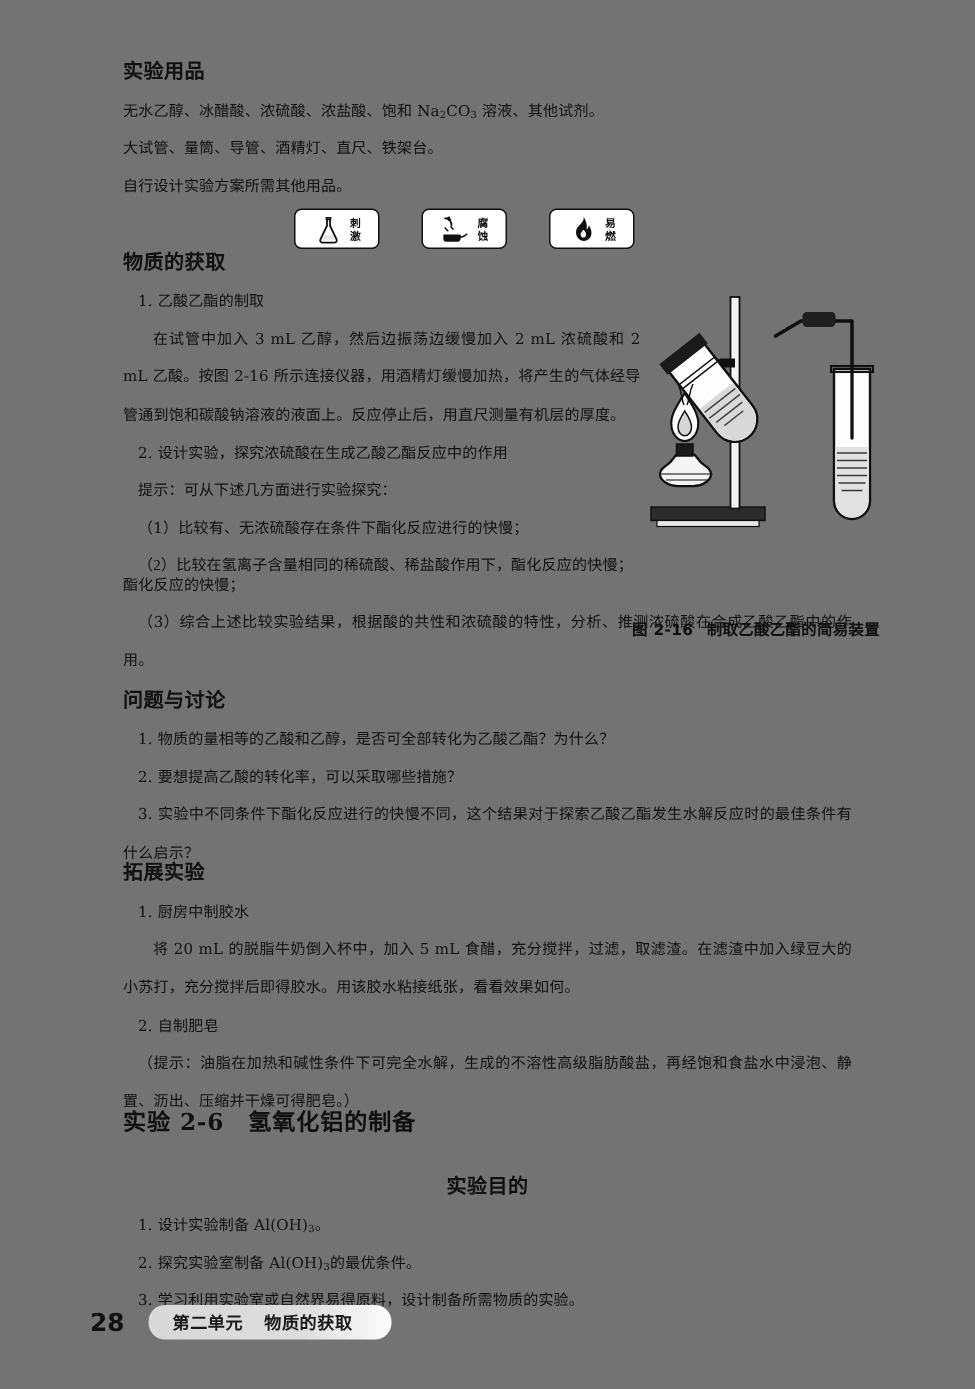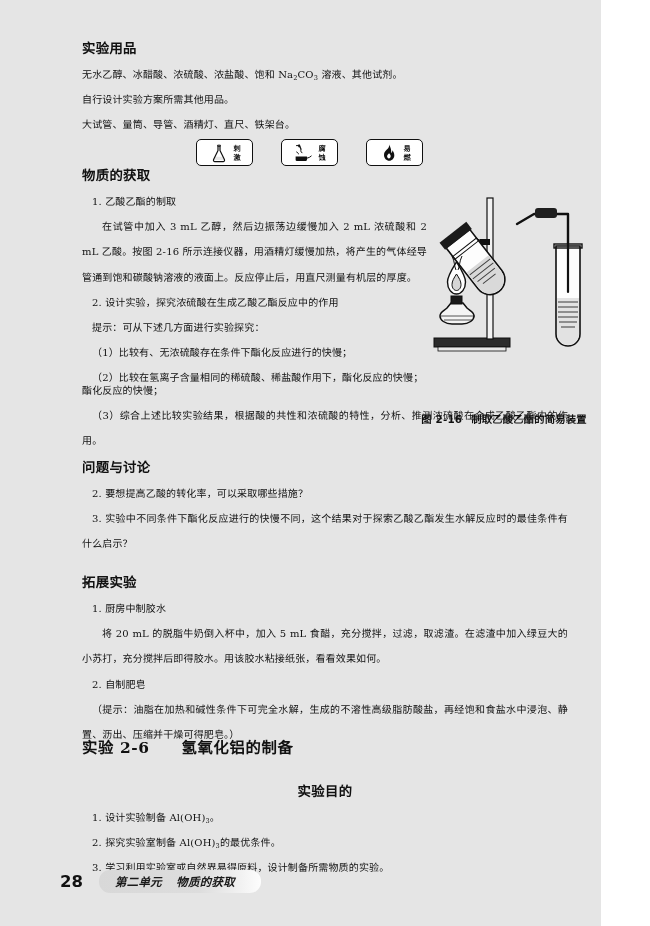--- a/index.html
+++ b/index.html
@@ -13,23 +13,23 @@
     height: 926px;
     position: relative;
     font-family: "DejaVu Serif", "Liberation Serif", serif;
     color: #111111;
     overflow: hidden;
   }
 
   .page {
     position: absolute;
     inset: 0;
-    width: 601px;
+    width: 650px;
     height: 926px;
-    background: #e5e5e5;
+    background: #737373;
   }
 
   
   .content {
     position: absolute;
     left: 82px;
     top: 36px;
     width: 486px;
   }
 
@@ -52,21 +52,21 @@
   .indent { text-indent: 2em; }
 
   .sec-title {
     font-weight: bold;
     font-size: 15.4px;
     line-height: 30px;
     letter-spacing: 0.6px;
     margin: 0;
   }
   .sec-title .num { margin-right: 2px; }
-  .sec-title .name { margin-left: 30px; }
+  .sec-title .name { margin-left: 14px; }
 
   sub {
     font-size: 0.66em;
     vertical-align: -0.25em;
     line-height: 0;
   }
 
   
   .hazard-row {
     position: absolute;
@@ -153,34 +153,33 @@
   }
   .footer .band {
     background: linear-gradient(90deg, #d8d8d8 0%, #dddddd 62%, #f2f2f2 88%, #fdfdfd 100%);
     border-radius: 11px;
     padding: 3px 26px 4px 16px;
     font-family: "DejaVu Sans", "Liberation Sans", sans-serif;
     font-weight: bold;
     font-size: 11.4px;
     color: #1a1a1a;
     letter-spacing: 0.4px;
-    font-style: italic;
   }
   .footer .band .unit { margin-right: 14px; }
 </style>
 </head>
 <body>
 
 <div class="page">
 
   <div class="content" style="top:36px;">
     <div class="h-bold">实验用品</div>
     <p class="para"><span>无水乙醇、冰醋酸、浓硫酸、浓盐酸、饱和 Na</span><sub>2</sub><span>CO</span><sub>3</sub><span> 溶液、其他试剂。</span></p>
+    <p class="para">大试管、量筒、导管、酒精灯、直尺、铁架台。</p>
     <p class="para">自行设计实验方案所需其他用品。</p>
-    <p class="para">大试管、量筒、导管、酒精灯、直尺、铁架台。</p>
   </div>
 
   <div class="hazard-row">
 
     <div class="hazard">
       <span class="glyph">
         <svg width="20" height="20" viewBox="0 0 20 20">
           <path d="M8.6 2.2h2.8v1.1H8.6z" fill="none" stroke="#101010" stroke-width="1"></path>
           <path d="M9 3.3v4.2L4.6 16.6c-.5 1 .2 2.1 1.3 2.1h8.2c1.1 0 1.8-1.1 1.3-2.1L11 7.5V3.3" fill="none" stroke="#101010" stroke-width="1.2" stroke-linejoin="round"></path>
           <path d="M6.4 13.8h7.2l1.6 3.1H4.8z" fill="#101010" opacity="0.1"></path>
@@ -224,21 +223,21 @@
     </div>
   </div>
 
   <div class="content col-narrow" style="top:163px;">
     <div class="h-bold">物质的获取</div>
     <p class="para indent" style="text-indent:1em;">1. 乙酸乙酯的制取</p>
     <p class="para indent">在试管中加入 3 mL 乙醇，然后边振荡边缓慢加入 2 mL 浓硫酸和 2 mL 乙酸。按图 2-16 所示连接仪器，用酒精灯缓慢加热，将产生的气体经导管通到饱和碳酸钠溶液的液面上。反应停止后，用直尺测量有机层的厚度。</p>
     <p class="para indent" style="text-indent:1em;">2. 设计实验，探究浓硫酸在生成乙酸乙酯反应中的作用</p>
     <p class="para indent" style="text-indent:1em;">提示：可从下述几方面进行实验探究：</p>
     <p class="para indent" style="text-indent:1em;">（1）比较有、无浓硫酸存在条件下酯化反应进行的快慢；</p>
-    <p class="para indent" style="text-indent:1em;">（2）比较在氢离子含量相同的稀硫酸、稀盐酸作用下，酯化反应的快慢；</p>
+    <p class="para indent" style="text-indent:1em;font-family:Liberation Serif, serif;">（2）比较在氢离子含量相同的稀硫酸、稀盐酸作用下，酯化反应的快慢；</p>
   </div>
 
   <div class="figure">
     <svg width="172" height="180" viewBox="0 0 172 180">
 
       <rect x="16" y="152" width="76" height="9" fill="#2b2b2b" stroke="#101010" stroke-width="1"></rect>
       <rect x="20" y="161" width="68" height="4" fill="#e8e8e8" stroke="#101010" stroke-width="0.8"></rect>
 
       <rect x="69" y="12" width="6" height="141" fill="#f2f2f2" stroke="#101010" stroke-width="1.2"></rect>
 
@@ -281,20 +280,21 @@
     </div>
   </div>
 
   <div class="content col-wide" style="top:378px;">
     <p class="para">酯化反应的快慢；</p>
     <p class="para indent" style="text-indent:1em;">（3）综合上述比较实验结果，根据酸的共性和浓硫酸的特性，分析、推测浓硫酸在合成乙酸乙酯中的作用。</p>
   </div>
 
   <div class="content col-wide" style="top:455px;">
     <div class="h-bold">问题与讨论</div>
+    <p class="para indent" style="text-indent:1em;">1. 物质的量相等的乙酸和乙醇，是否可全部转化为乙酸乙酯？为什么？</p>
     <p class="para indent" style="text-indent:1em;">2. 要想提高乙酸的转化率，可以采取哪些措施？</p>
     <p class="para indent" style="text-indent:1em;">3. 实验中不同条件下酯化反应进行的快慢不同，这个结果对于探索乙酸乙酯发生水解反应时的最佳条件有什么启示？</p>
   </div>
 
   <div class="content col-wide" style="top:570px;">
     <div class="h-bold">拓展实验</div>
     <p class="para indent" style="text-indent:1em;">1. 厨房中制胶水</p>
     <p class="para indent">将 20 mL 的脱脂牛奶倒入杯中，加入 5 mL 食醋，充分搅拌，过滤，取滤渣。在滤渣中加入绿豆大的小苏打，充分搅拌后即得胶水。用该胶水粘接纸张，看看效果如何。</p>
     <p class="para indent" style="text-indent:1em;">2. 自制肥皂</p>
     <p class="para indent" style="text-indent:1em;">（提示：油脂在加热和碱性条件下可完全水解，生成的不溶性高级脂肪酸盐，再经饱和食盐水中浸泡、静置、沥出、压缩并干燥可得肥皂。）</p>

